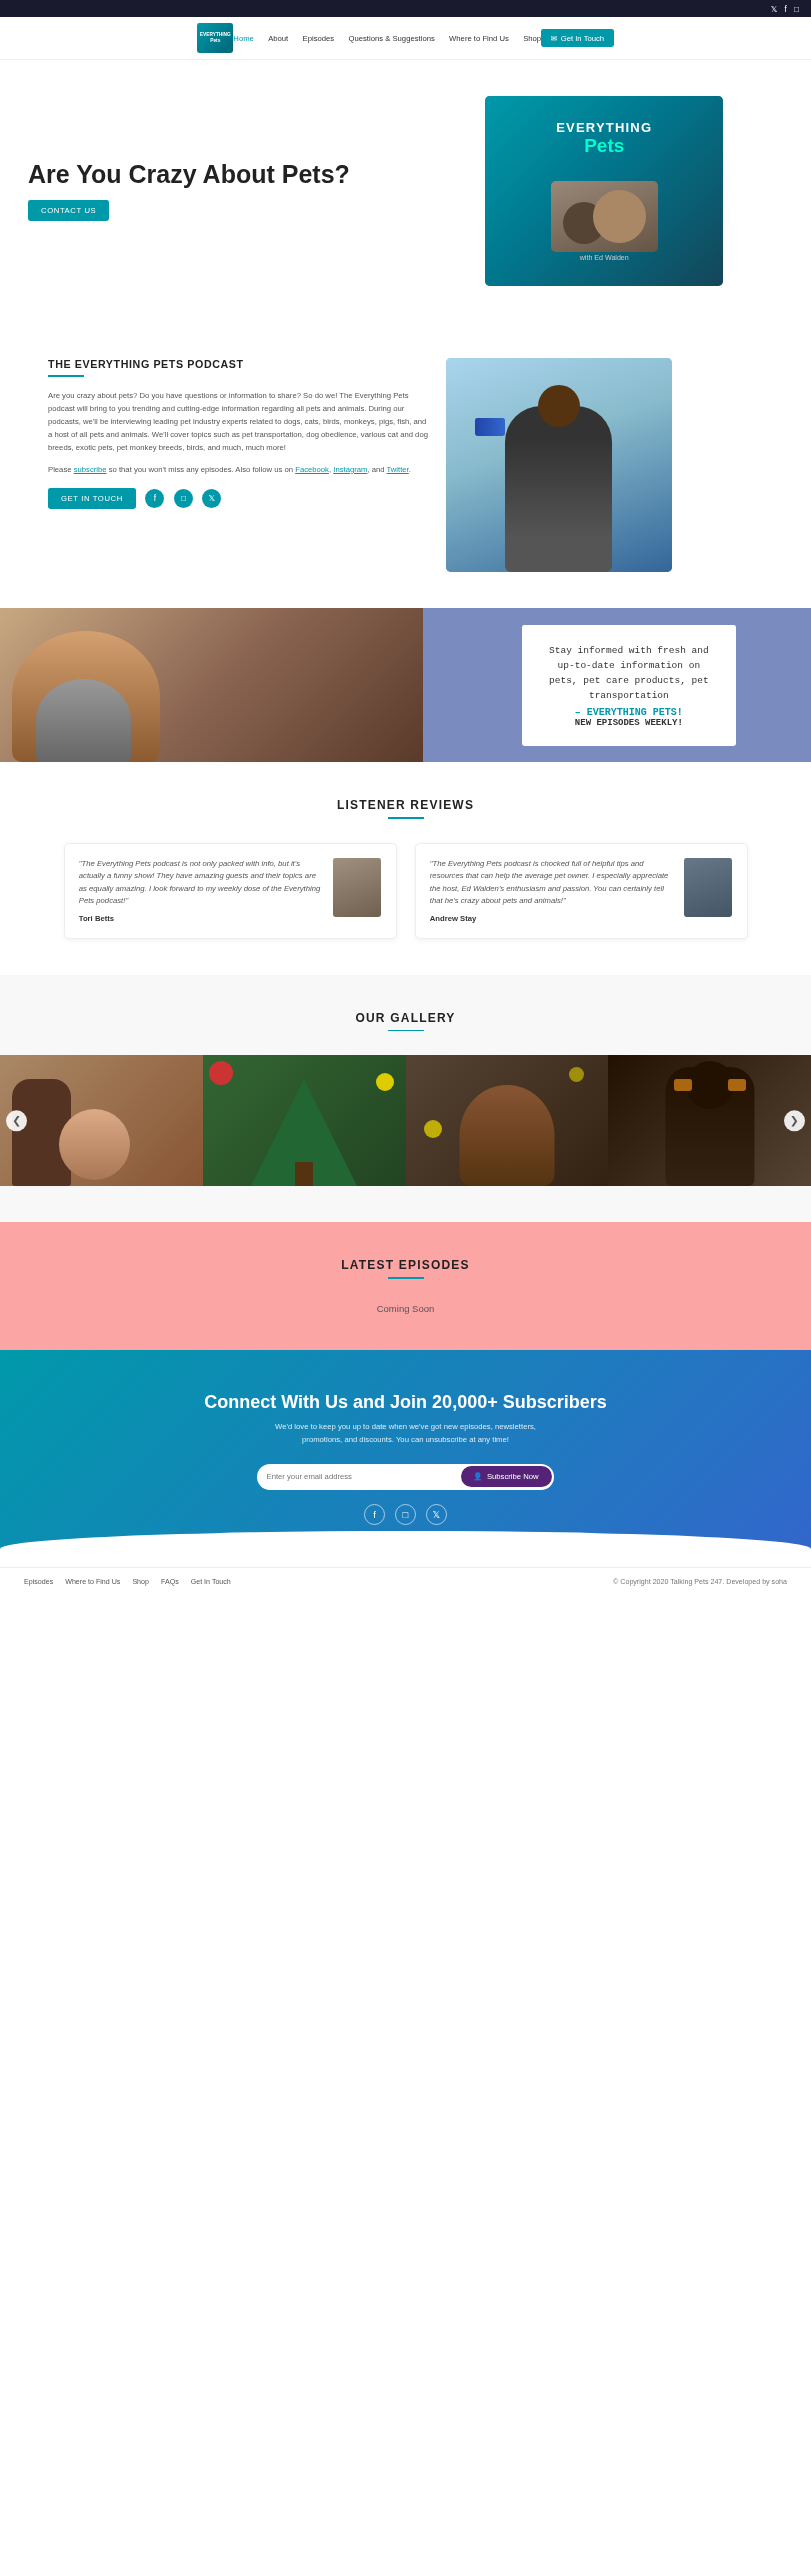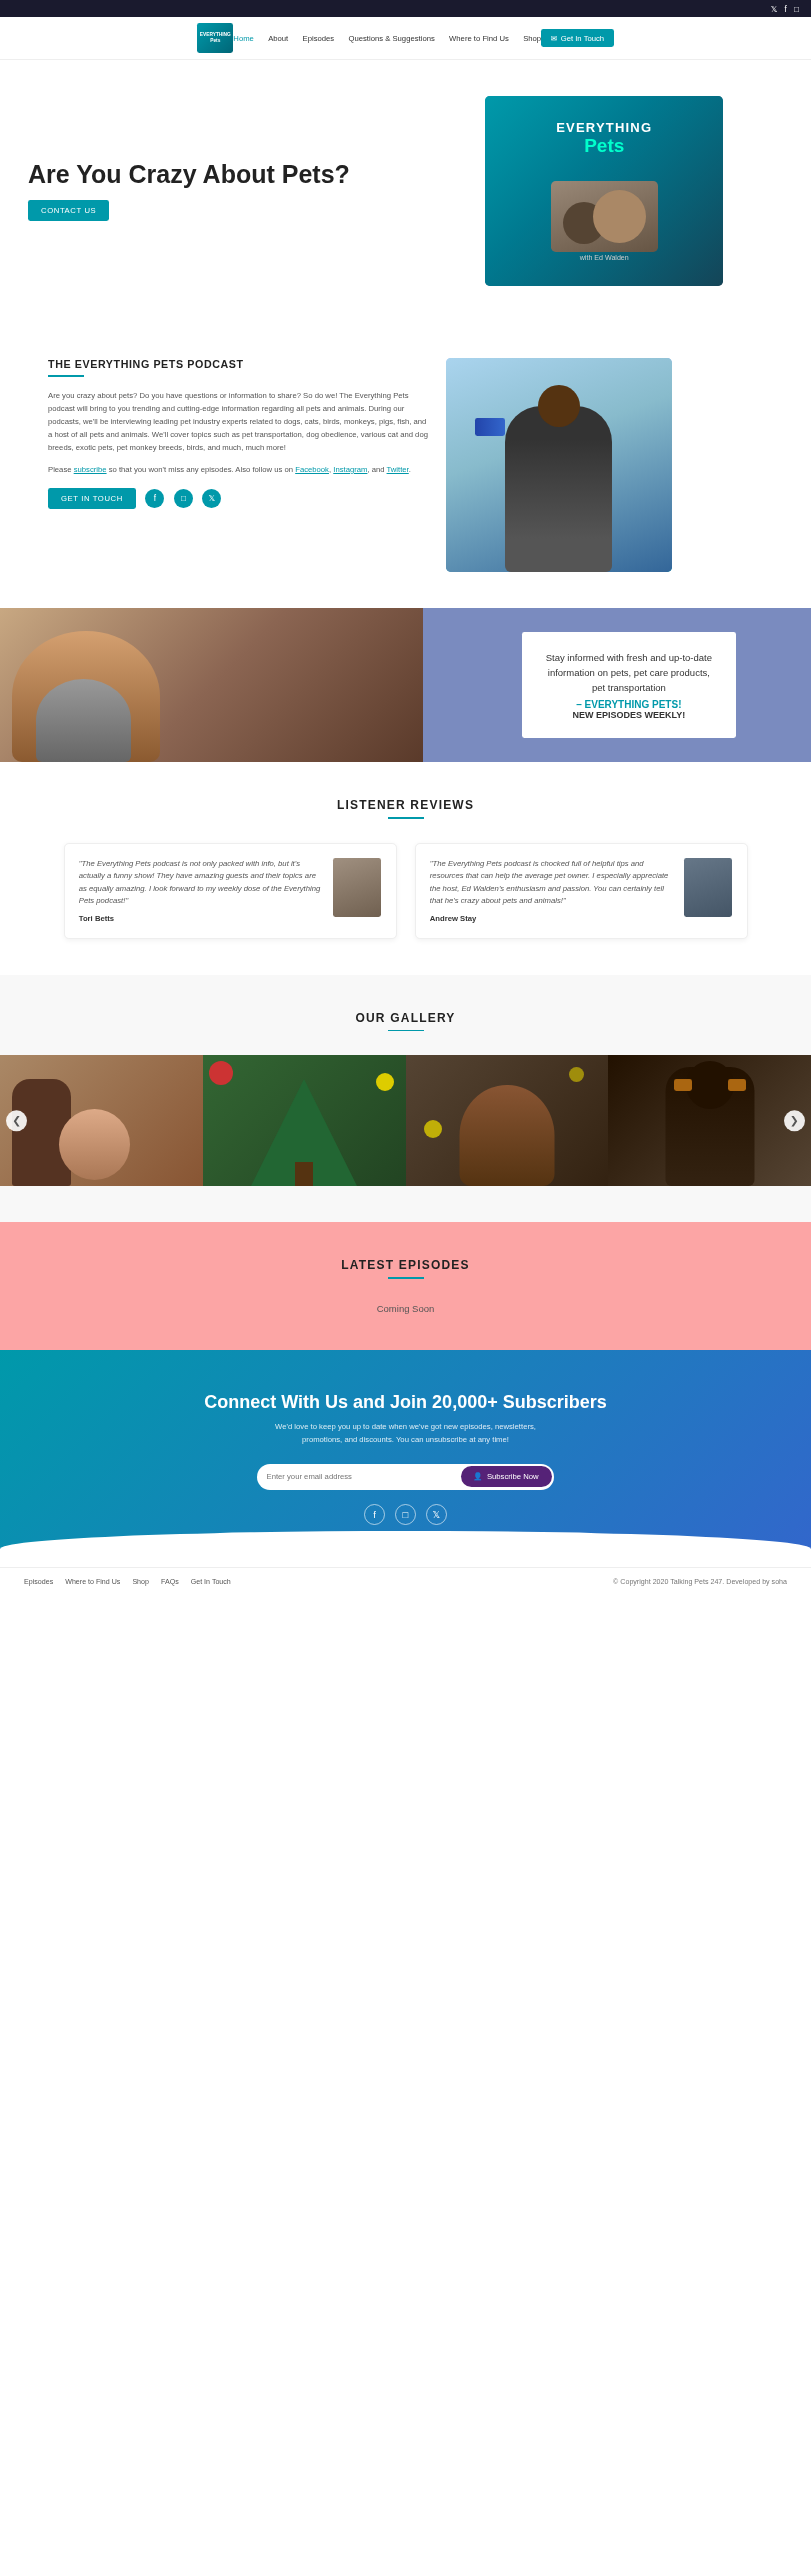--- a/index.html
+++ b/index.html
@@ -254,20 +254,21 @@
       height: 100%;
       background: linear-gradient(135deg, #d4a872 0%, #8B6552 50%, #5a3a2a 100%);
     }
     .promo-right {
       flex: 1;
       background: #7a8bbf;
       display: flex;
       align-items: center;
       justify-content: center;
       padding: 18px;
+      font-family: Liberation Mono, monospace;
     }
     .promo-white-box {
       background: #fff;
       padding: 18px 21.4px;
       border-radius: 2.4px;
       text-align: center;
       max-width: 214px;
     }
     .promo-text {
       font-size: 9.5px;

